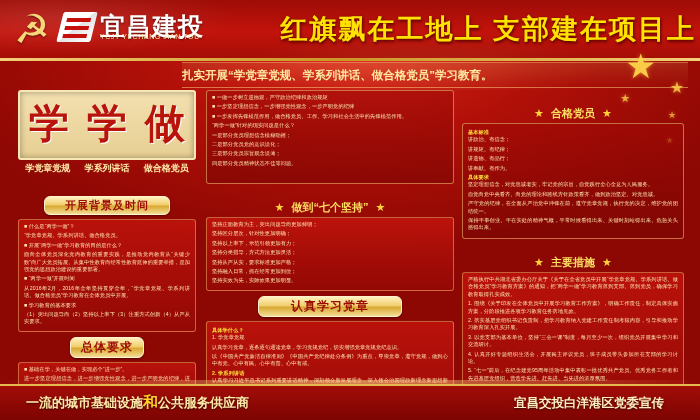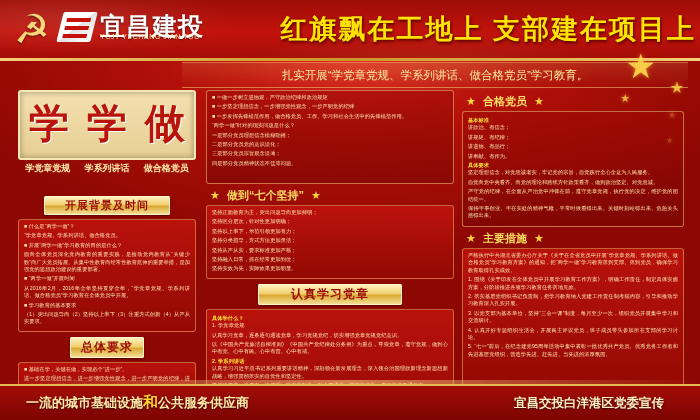--- a/index.html
+++ b/index.html
@@ -61,21 +61,21 @@
     position:absolute;left:40px;top:23px;font-size:7px;letter-spacing:.6px;color:#ffe9b0;white-space:nowrap;
   }
   .headline{
     position:absolute;left:196px;top:8px;width:500px;height:42px;
     font-size:27px;font-weight:bold;color:#ffe200;letter-spacing:2px;
     text-shadow:1px 2px 3px rgba(80,0,0,.85), 0 0 2px #7a1200;
     white-space:nowrap;line-height:42px;text-align:right;
   }
   .subbar{
     position:absolute;left:182px;top:62px;width:506px;height:24px;
-    line-height:24px;text-align:center;color:#ffeaa0;font-size:11.5px;font-weight:normal;
+    line-height:24px;color:#ffeaa0;font-size:11.5px;font-weight:bold;
     background:linear-gradient(180deg,rgba(255,215,120,.12),rgba(255,215,120,0));
     border-top:1px solid rgba(255,215,130,.45);
     border-bottom:1px solid rgba(255,215,130,.45);
     white-space:nowrap;overflow:hidden;
   }
   
   .star{position:absolute;color:#ffd54a;text-shadow:0 0 4px rgba(255,190,60,.7);}
   .s1{right:44px;top:46px;font-size:34px;opacity:.95;}
   .s2{right:16px;top:78px;font-size:16px;opacity:.85;}
   .s3{right:70px;top:92px;font-size:11px;opacity:.8;}
@@ -101,21 +101,21 @@
     flex:1;text-align:center;line-height:62px;font-size:40px;font-weight:bold;
     color:#b8140c;font-family:"DejaVu Serif","Liberation Serif",serif;
     text-shadow:1px 1px 0 #fff;
   }
   .bigsub{display:flex;height:16px;margin-bottom:18px;}
   .bigsub div{flex:1;text-align:center;font-size:9px;color:#ffe9a8;font-weight:bold;}
 
   .goldbtn{
     height:17px;line-height:17px;text-align:center;
     background:linear-gradient(180deg,#fff0bd,#f0cd6a 48%,#d8a72e 52%,#f3dd95);
-    border:1px solid #fff3cd;border-radius:1px;
+    border:1px solid #fff3cd;border-radius:6px;
     color:#9c0b05;font-size:11px;font-weight:bold;letter-spacing:1px;
     box-shadow:0 1px 2px rgba(0,0,0,.4);
     margin:5px 0 4px 0;
   }
   .goldbtn.wide{margin-left:26px;margin-right:26px;}
   .goldbtn.big{height:19px;line-height:19px;font-size:12px;margin-left:52px;margin-right:52px;}
 
   .txt{
     color:#ffe5b0;font-size:5.2px;line-height:7.4px;
     text-align:justify;letter-spacing:.1px;
@@ -126,21 +126,21 @@
   .panel{
     border:1px solid rgba(255,215,130,.5);
     background:linear-gradient(180deg,rgba(160,10,6,.55),rgba(120,6,3,.55));
     border-radius:3px;padding:3px 5px;
   }
   .redbox{
     background:linear-gradient(180deg,rgba(200,22,14,.75),rgba(150,10,6,.75));
     border:1px solid rgba(255,210,120,.45);border-radius:3px;padding:3px 5px;
   }
   .starhd{
-    text-align:left;color:#ffdf63;font-size:11px;font-weight:bold;margin:4px 0 2px;
+    text-align:center;color:#ffdf63;font-size:11px;font-weight:bold;margin:16px 0 2px;
   }
   .starhd .stk{color:#ffd33a;font-size:11px;margin:0 4px;}
 
   
   .bottombar{
     position:absolute;left:0;bottom:0;width:700px;height:34px;
     background:linear-gradient(180deg,#a20d07,#7d0402);
     border-top:2px solid #e6b94e;
   }
   .slogan{

